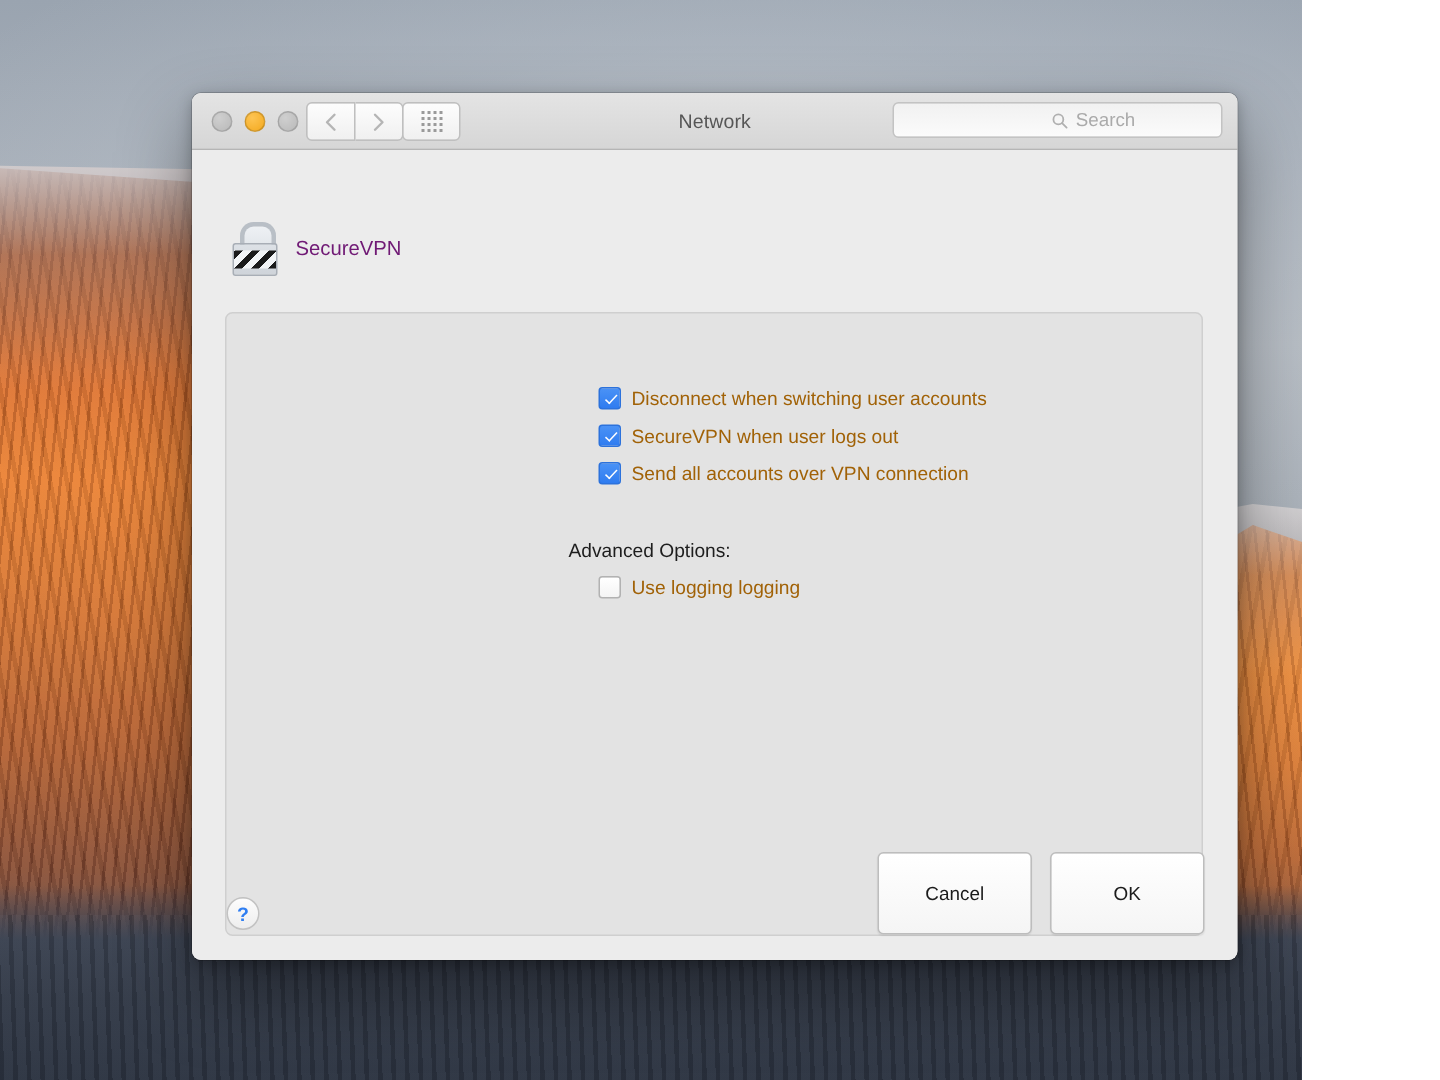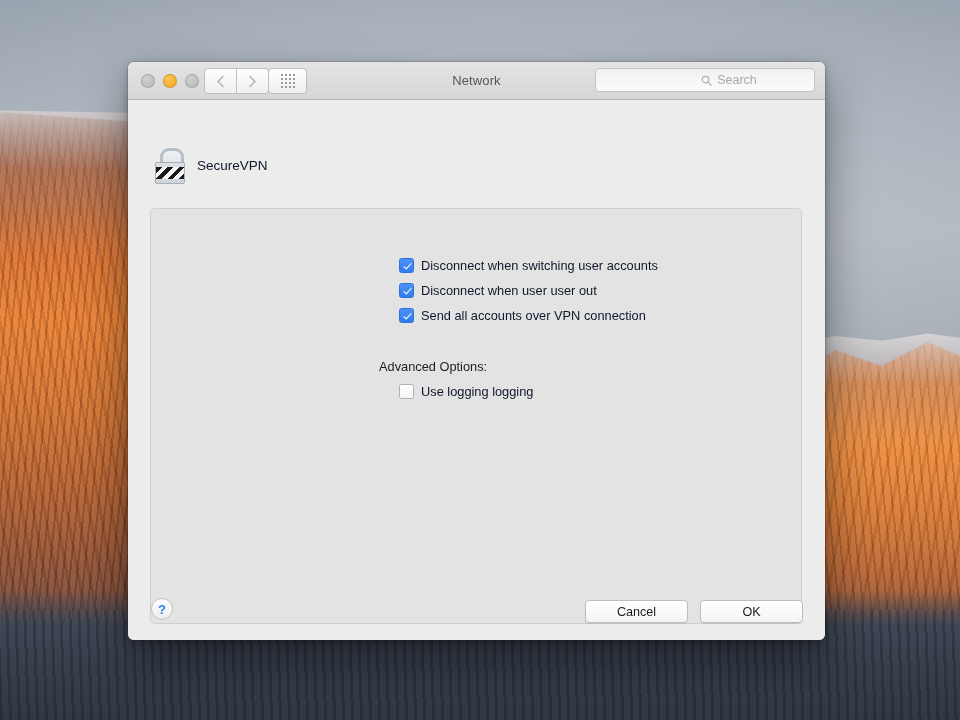--- a/index.html
+++ b/index.html
@@ -6,21 +6,21 @@
     margin: 0;
     padding: 0;
     width: 960px;
     height: 720px;
     overflow: hidden;
     font-family: "Liberation Sans", sans-serif;
   }
 
   #desktop {
     position: relative;
-    width: 960px;
+    width: 868px;
     height: 720px;
     overflow: hidden;
     background: #8b95a3;
   }
 
   
   .wp-sky {
     position: absolute; left: 0; top: 0; width: 960px; height: 720px;
     background: linear-gradient(to bottom,
       #9aa4b0 0%, #a6aeb8 16%, #b2b8bf 32%,
@@ -158,21 +158,21 @@
     position: absolute; left: 1px; top: 14px; width: 28px; height: 20px;
     border-radius: 2px;
     background: linear-gradient(to bottom, #dde1e6 0%, #cfd4da 100%);
     border: 1px solid #a8aeb6;
     overflow: hidden;
   }
   .lock-stripes {
     position: absolute; left: 0; top: 4px; width: 28px; height: 12px;
     background: repeating-linear-gradient(-45deg, #1a1a1a 0px, #1a1a1a 4px, #f2f4f6 4px, #f2f4f6 8px);
   }
-  .vpn-name { font-size: 13.5px; color: #0f172a; }
+  .vpn-name { font-size: 13.5px; color: #701a75; }
 
   .tabs {
     position: absolute; top: 157px; left: 0; width: 100%;
     display: flex; justify-content: center;
   }
   .tabgroup { display: flex; border-radius: 4px; overflow: hidden; box-shadow: 0 1px 1px rgba(0,0,0,.10); }
   .tab {
     height: 22px; padding: 0 11px;
     display: flex; align-items: center; justify-content: center;
     font-size: 12.5px; color: #232323;
@@ -205,33 +205,33 @@
   .cb.checked {
     background: linear-gradient(to bottom, #4a92f6, #2f7cf0);
     border-color: #2c72dc;
   }
   .cb.checked::after {
     content: "";
     width: 3px; height: 6.5px;
     border: solid #fff; border-width: 0 1.8px 1.8px 0;
     transform: rotate(43deg) translate(0px, -1px);
   }
-  .cb-label { font-size: 12.8px; color: #0f172a; white-space: nowrap; }
+  .cb-label { font-size: 12.8px; color: #a16207; white-space: nowrap; }
 
   .helpbtn {
     position: absolute; left: 23px; bottom: 21px;
     width: 20px; height: 20px; border-radius: 50%;
     background: linear-gradient(to bottom, #fdfdfd, #ededed);
     border: 1px solid #c2c2c2;
     display: flex; align-items: center; justify-content: center;
     color: #2f7ef2; font-size: 13px; font-weight: bold;
   }
   .btnrow { position: absolute; right: 22px; bottom: 18px; display: flex; gap: 12px; }
   .pushbtn {
-    min-width: 73px; height: 21px; padding: 0 14px;
+    min-width: 73px; height: 21px; padding: 16px 14px;
     border-radius: 4px;
     background: linear-gradient(to bottom, #ffffff, #f5f5f5);
     border: 1px solid #bdbdbd;
     display: flex; align-items: center; justify-content: center;
     font-size: 12.6px; color: #1b1b1b;
     box-shadow: 0 1px 1px rgba(0,0,0,.07);
   }
 </style>
 </head>
 <body>
@@ -341,21 +341,21 @@
 
         <div class="opt-section" style="top:39px;">
 
           <div class="cb-row">
             <span class="cb checked"></span>
             <span class="cb-label">Disconnect when switching user accounts</span>
           </div>
 
           <div class="cb-row">
             <span class="cb checked"></span>
-            <span class="cb-label">Disconnect when user user out</span>
+            <span class="cb-label">SecureVPN when user logs out</span>
           </div>
 
           <div class="cb-row">
             <span class="cb checked"></span>
             <span class="cb-label">Send all accounts over VPN connection</span>
           </div>
         </div>
 
         <div class="opt-section" style="top:150px;">
           <div class="sect-label">Advanced Options:</div>

